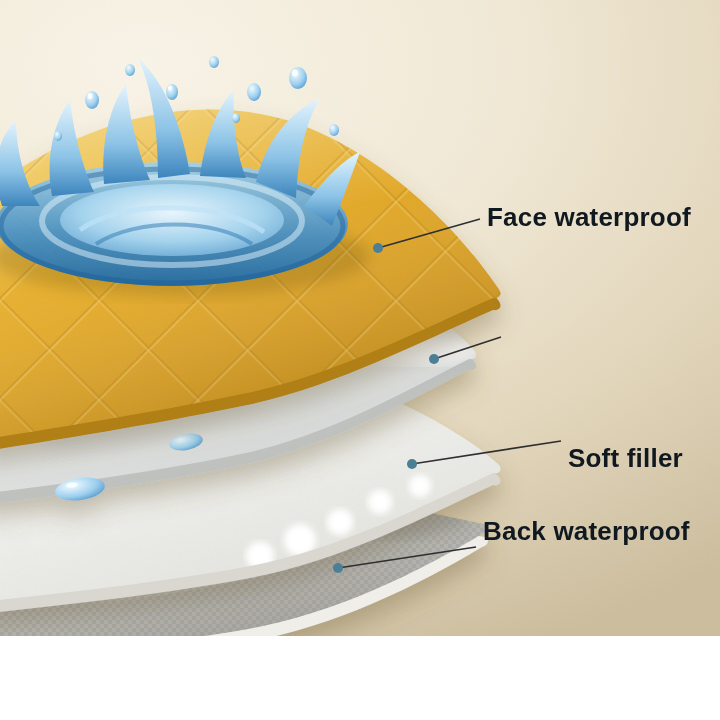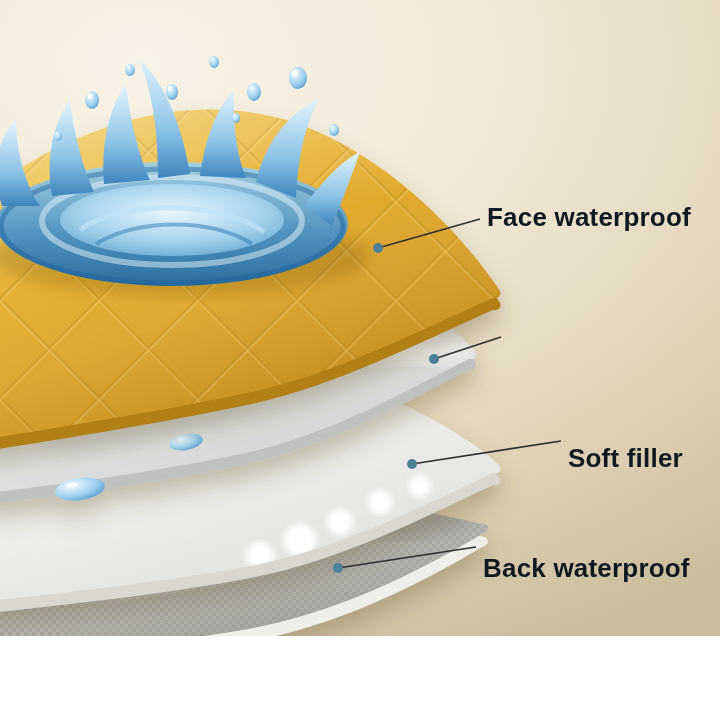--- a/index.html
+++ b/index.html
@@ -18,21 +18,21 @@
     position: absolute;
     font-weight: 700;
     font-size: 26px;
     letter-spacing: 0.2px;
     color: var(--label-text, #101820);
     white-space: nowrap;
   }
   .label-face { left: 487px; top: 202px; }
   .label-tpu  { left: 507px; top: 318px; }
   .label-fill { left: 568px; top: 443px; }
-  .label-back { left: 483px; top: 553px; }
+  .label-back { left: 483px; top: 516px; }
 </style>
 </head>
 <body>
 
 <div class="stage">
 
   <svg width="720" height="720" viewBox="0 0 720 720">
     <defs>
       <path id="sheet1" d="M -20 196 C 70 128 180 90 286 120 C 372 146 452 220 498 288 C 503 294 500 299 493 298 C 420 330 340 372 252 392 C 166 410 80 424 -20 440 Z"></path>
       <path id="sheet2" d="M -20 312 C 70 252 180 218 286 246 C 366 268 440 312 474 350 C 478 355 476 360 469 359 C 400 394 330 434 246 453 C 160 471 80 482 -20 494 Z"></path>

